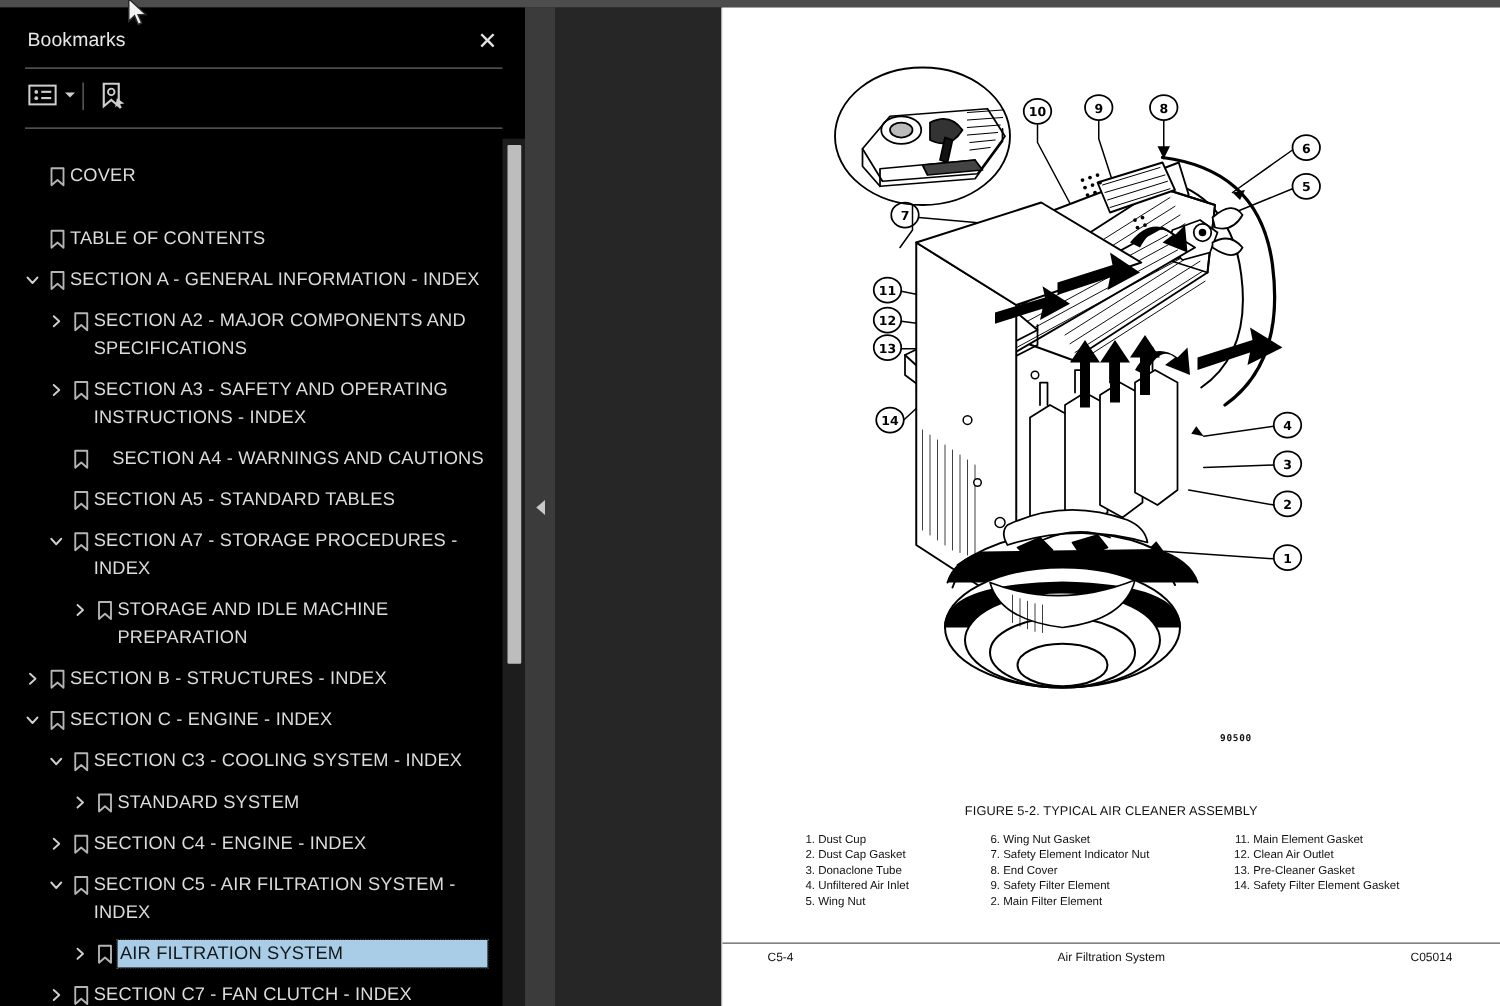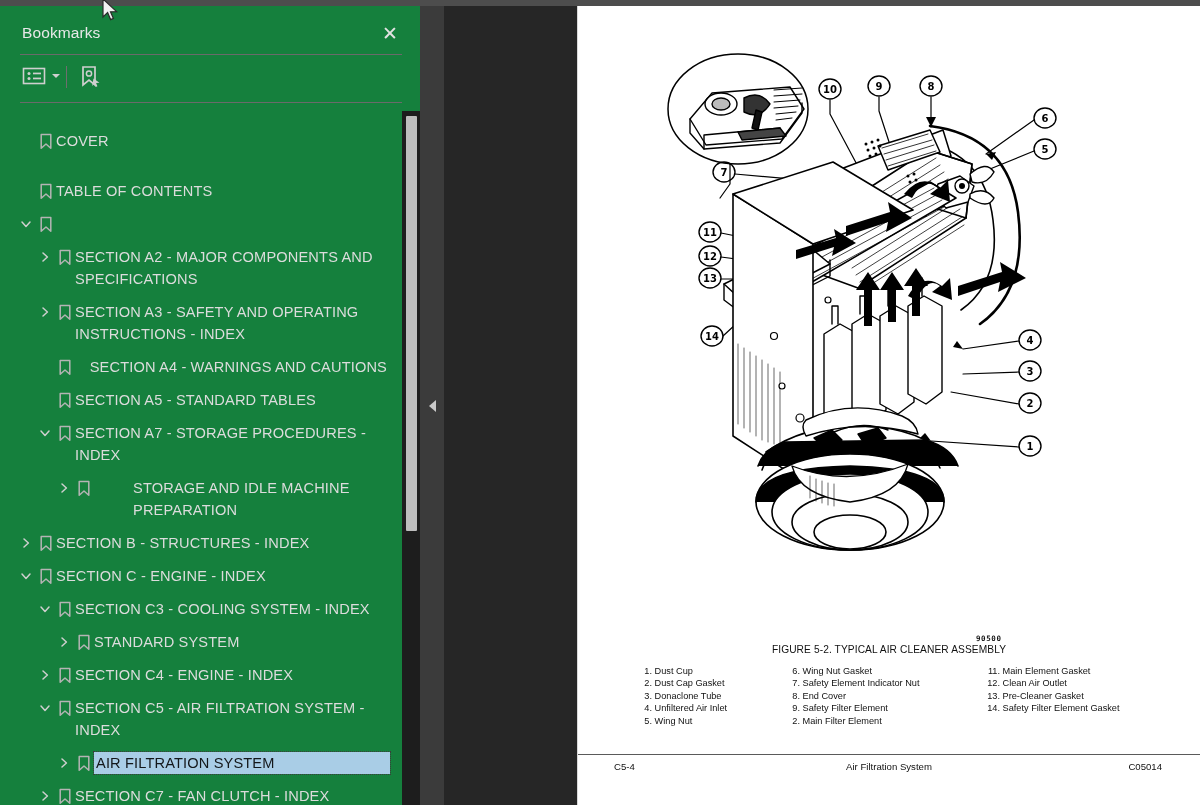--- a/index.html
+++ b/index.html
@@ -10,21 +10,21 @@
     -webkit-font-smoothing:antialiased;
   }
   #app{position:relative;width:1200px;height:805px;}
 
   
   .topstrip{position:absolute;left:0;top:0;width:1200px;height:6px;background:#4d4d4d;}
 
   
   .panel{
     position:absolute;left:0;top:6px;width:420px;height:799px;
-    background:#15803d;color:#e6e6e6;overflow:hidden;
+    background:#000000;color:#e6e6e6;overflow:hidden;
   }
   .panel-header{
     position:relative;height:42px;
   }
   .panel-title{
     position:absolute;left:22px;top:18px;font-size:15.5px;color:#e8e8e8;letter-spacing:.1px;
   }
   .panel-close{
     position:absolute;right:14px;top:12px;width:32px;height:30px;
     display:flex;align-items:center;justify-content:center;
@@ -83,21 +83,21 @@
     position:absolute;left:134px;top:0px;width:622px;height:799px;background:#ffffff;
     box-shadow:0 0 0 1px #d8d8d8;
   }
   .page-inner{position:relative;width:622px;height:799px;}
 
   
   .figure{position:absolute;left:0;top:8px;width:622px;height:612px;}
   .figure svg{position:absolute;left:0;top:0;}
   .drawing-num{
     position:absolute;left:398px;top:572px;font-size:7.5px;font-weight:bold;
-    font-family:"DejaVu Sans Mono", monospace;color:#111;letter-spacing:.6px;margin-top:48px;
+    font-family:"DejaVu Sans Mono", monospace;color:#111;letter-spacing:.6px;
   }
 
   .fig-caption{
     position:absolute;left:0;top:638px;width:622px;text-align:center;
     font-size:10.2px;color:#111;letter-spacing:.1px;
   }
 
   .legend{position:absolute;left:64px;top:659px;width:500px;}
   .legend-col{position:absolute;top:0;}
   .lc1{left:0;}
@@ -179,20 +179,21 @@
             <span class="twisty">
               <svg width="12" height="12" viewBox="0 0 12 12">
                 <path d="M2 4 L6 8.4 L10 4" fill="none" stroke="#cfcfcf" stroke-width="1.5" stroke-linecap="round" stroke-linejoin="round"></path>
               </svg>
             </span>
             <span class="bm-ico">
               <svg width="16" height="17" viewBox="0 0 16 17">
                 <path d="M3.2 1.6 h9.6 v13.6 l-4.8 -4.2 l-4.8 4.2 z" fill="none" stroke="#b4b4b4" stroke-width="1.5" stroke-linejoin="round"></path>
               </svg>
             </span>
+            <span class="node-label" style="width: 330px;">SECTION A - GENERAL INFORMATION - INDEX</span>
           </div>
           <div class="node" style="left: 37px; top: 138px; width: 363px;">
             <span class="twisty">
               <svg width="12" height="12" viewBox="0 0 12 12">
                 <path d="M4 2 L8.4 6 L4 10" fill="none" stroke="#cfcfcf" stroke-width="1.5" stroke-linecap="round" stroke-linejoin="round"></path>
               </svg>
             </span>
             <span class="bm-ico">
               <svg width="16" height="17" viewBox="0 0 16 17">
                 <path d="M3.2 1.6 h9.6 v13.6 l-4.8 -4.2 l-4.8 4.2 z" fill="none" stroke="#b4b4b4" stroke-width="1.5" stroke-linejoin="round"></path>
@@ -248,21 +249,21 @@
             <span class="twisty">
               <svg width="12" height="12" viewBox="0 0 12 12">
                 <path d="M4 2 L8.4 6 L4 10" fill="none" stroke="#cfcfcf" stroke-width="1.5" stroke-linecap="round" stroke-linejoin="round"></path>
               </svg>
             </span>
             <span class="bm-ico">
               <svg width="16" height="17" viewBox="0 0 16 17">
                 <path d="M3.2 1.6 h9.6 v13.6 l-4.8 -4.2 l-4.8 4.2 z" fill="none" stroke="#b4b4b4" stroke-width="1.5" stroke-linejoin="round"></path>
               </svg>
             </span>
-            <span class="node-label" style="width: 292px; margin-left: 39px;">STORAGE AND IDLE MACHINE PREPARATION</span>
+            <span class="node-label" style="width: 292px;">STORAGE AND IDLE MACHINE PREPARATION</span>
           </div>
           <div class="node" style="left: 18px; top: 424px; width: 382px;">
             <span class="twisty">
               <svg width="12" height="12" viewBox="0 0 12 12">
                 <path d="M4 2 L8.4 6 L4 10" fill="none" stroke="#cfcfcf" stroke-width="1.5" stroke-linecap="round" stroke-linejoin="round"></path>
               </svg>
             </span>
             <span class="bm-ico">
               <svg width="16" height="17" viewBox="0 0 16 17">
                 <path d="M3.2 1.6 h9.6 v13.6 l-4.8 -4.2 l-4.8 4.2 z" fill="none" stroke="#b4b4b4" stroke-width="1.5" stroke-linejoin="round"></path>

